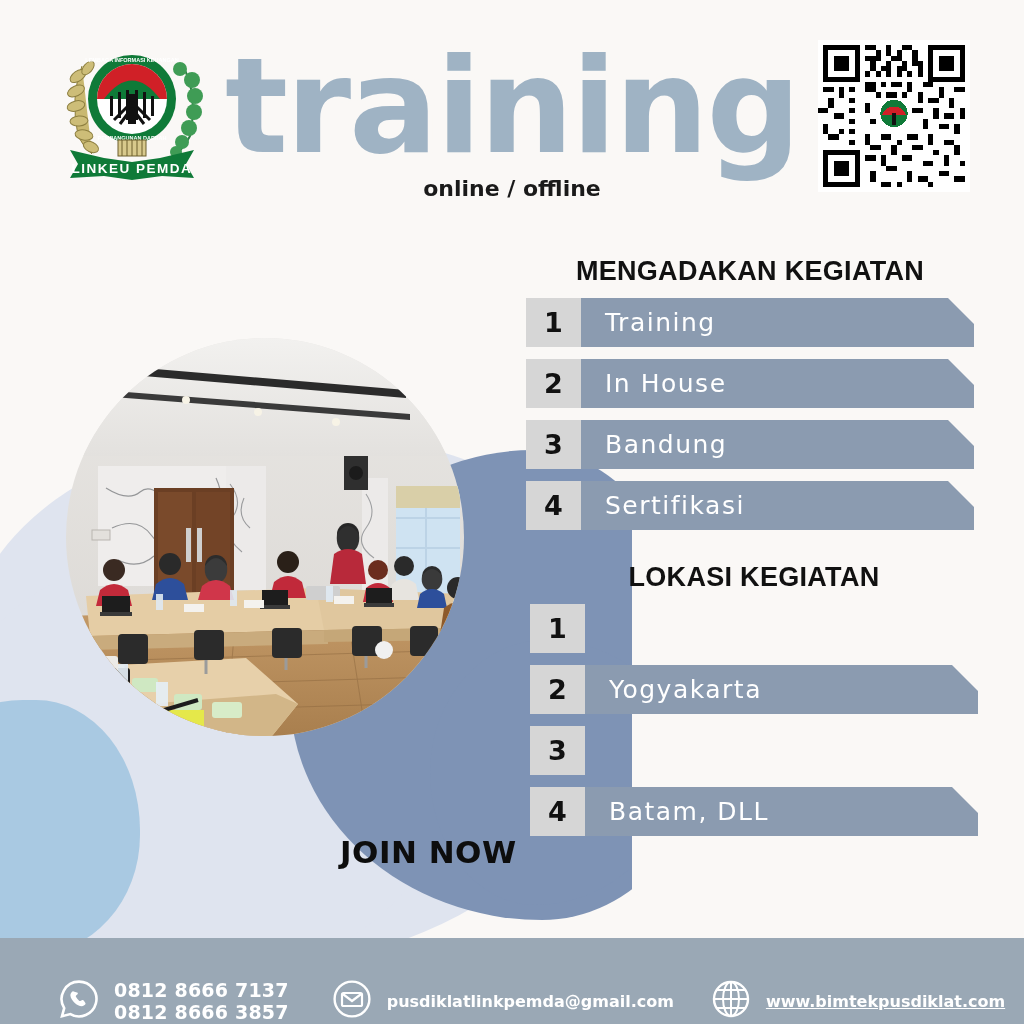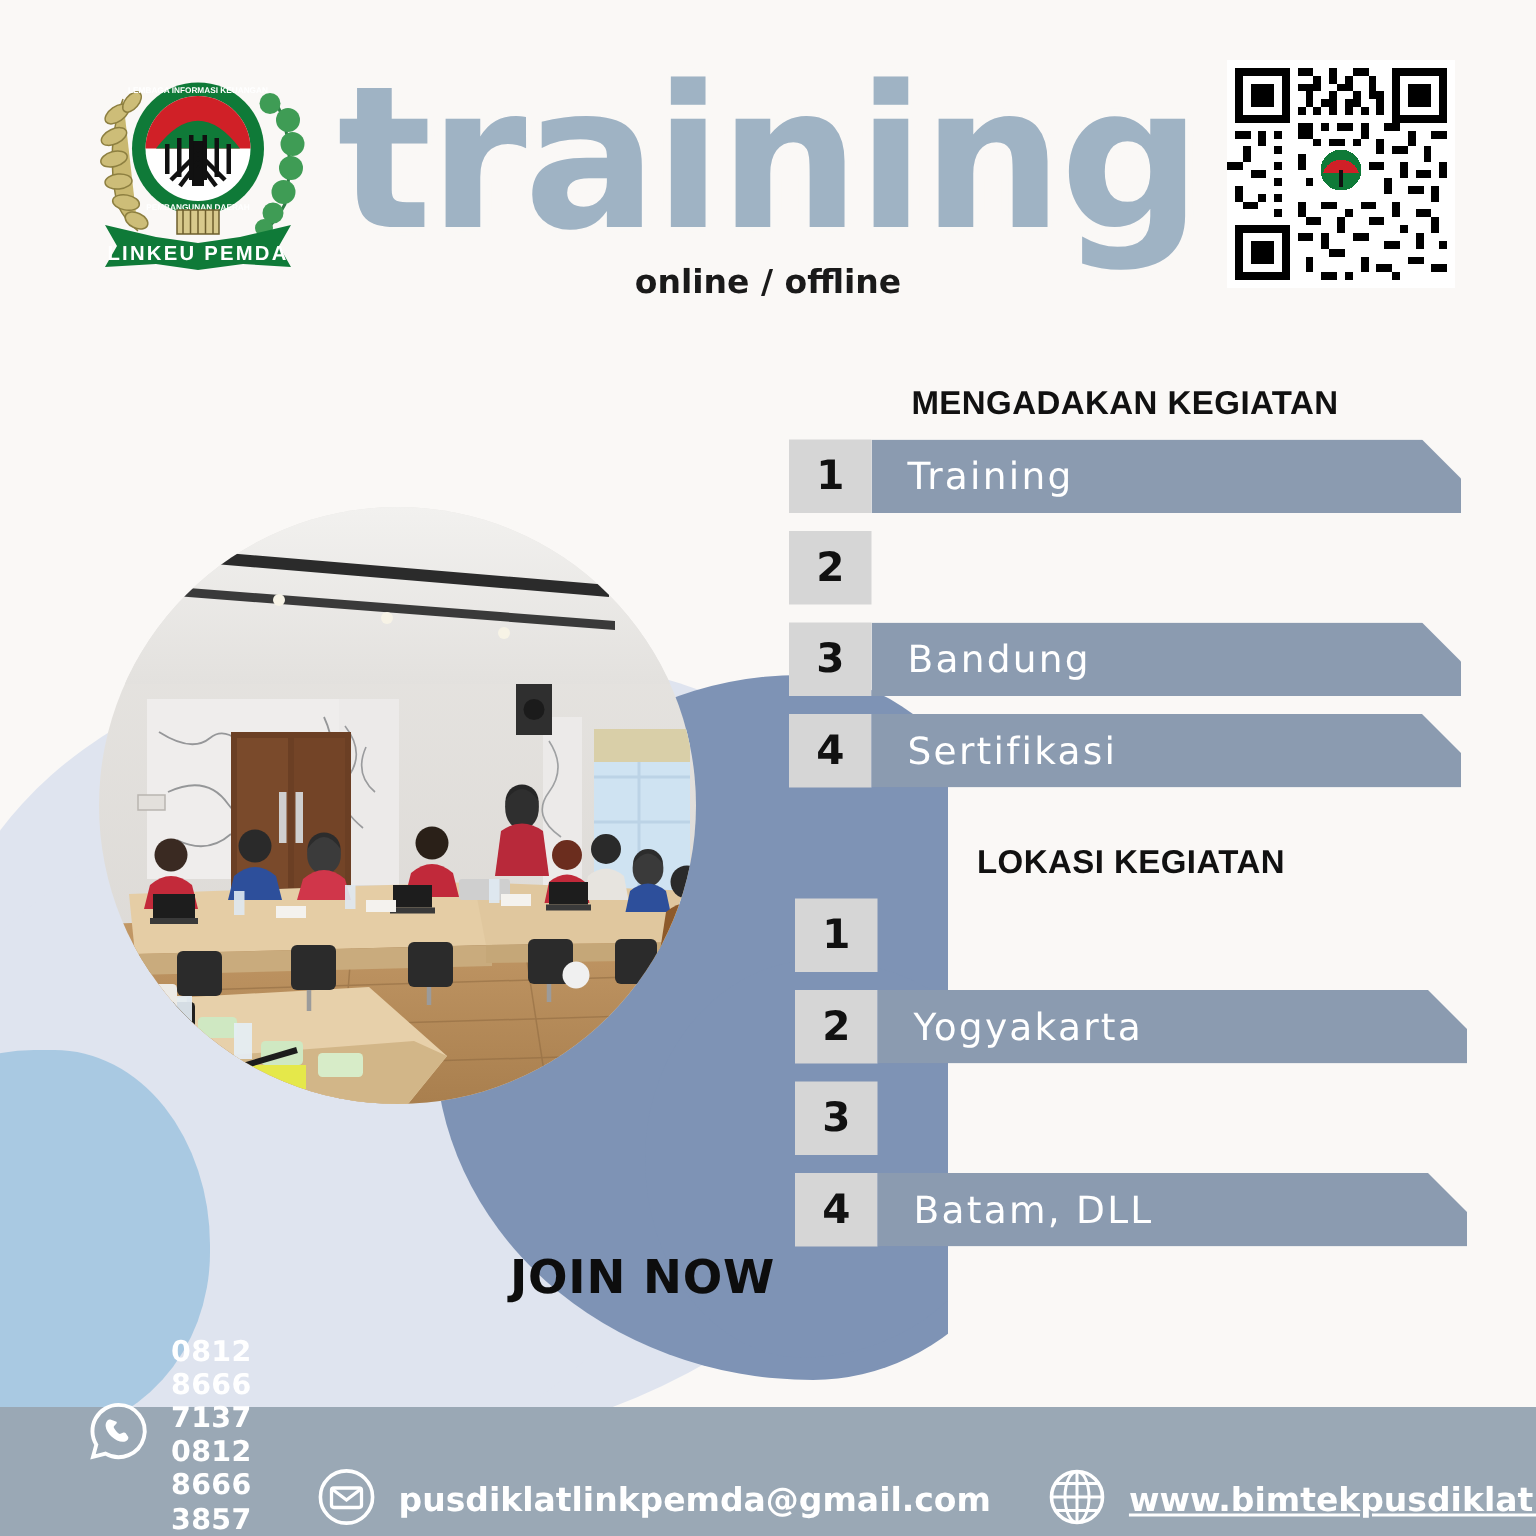--- a/index.html
+++ b/index.html
@@ -71,21 +71,21 @@
     position:absolute;left:66px;top:338px;width:398px;height:398px;
     border-radius:50%;overflow:hidden;
   }
   .photo-circle svg{display:block;width:100%;height:100%;}
 
   
   .section{position:absolute;}
   .sec-1{left:526px;top:256px;}
   .sec-2{left:530px;top:562px;}
   .sec-head{
-    font-size:22px;font-weight:bold;color:#111;letter-spacing:0.3px;
+    font-size:27px;font-weight:bold;color:#111;letter-spacing:0.3px;
     text-align:center;width:448px;margin-bottom:11px;
     font-family:"Liberation Sans", sans-serif;
   }
   .row{display:flex;align-items:stretch;height:49px;margin-bottom:12px;position:relative;}
   .row-num{
     width:55px;background:#d6d6d6;display:flex;align-items:center;justify-content:center;
     font-size:27px;font-weight:bold;color:#111;
     font-family:"DejaVu Sans", sans-serif;
     flex:0 0 55px;
   }
@@ -116,21 +116,21 @@
   .f-item{display:flex;align-items:center;color:#fff;}
   .f-phone{margin-left:58px;}
   .f-mail{margin-left:42px;}
   .f-web{margin-left:36px;}
   .f-icon{flex:0 0 auto;margin-right:14px;}
   .f-phone-lines{
     font-size:19px;font-weight:bold;line-height:1.18;letter-spacing:0.2px;
     font-family:"DejaVu Sans", sans-serif;
   }
   .f-text{
-    font-size:22px;font-weight:bold;letter-spacing:0px;
+    font-size:16px;font-weight:bold;letter-spacing:0px;
     font-family:"DejaVu Sans", sans-serif;
   }
   .f-web .f-text{text-decoration:underline;}
 </style>
 </head>
 <body>
 
 <div class="poster">
 
   <div class="bg-layer">
@@ -489,20 +489,23 @@
 
     <div class="row">
       <div class="row-num">1</div>
       <div class="row-bar">
         <span class="row-label">Training</span>
       </div>
     </div>
 
     <div class="row">
       <div class="row-num">2</div>
+      <div class="row-bar">
+        <span class="row-label">In House</span>
+      </div>
     </div>
 
     <div class="row">
       <div class="row-num">3</div>
       <div class="row-bar">
         <span class="row-label">Bandung</span>
       </div>
     </div>
 
     <div class="row">

